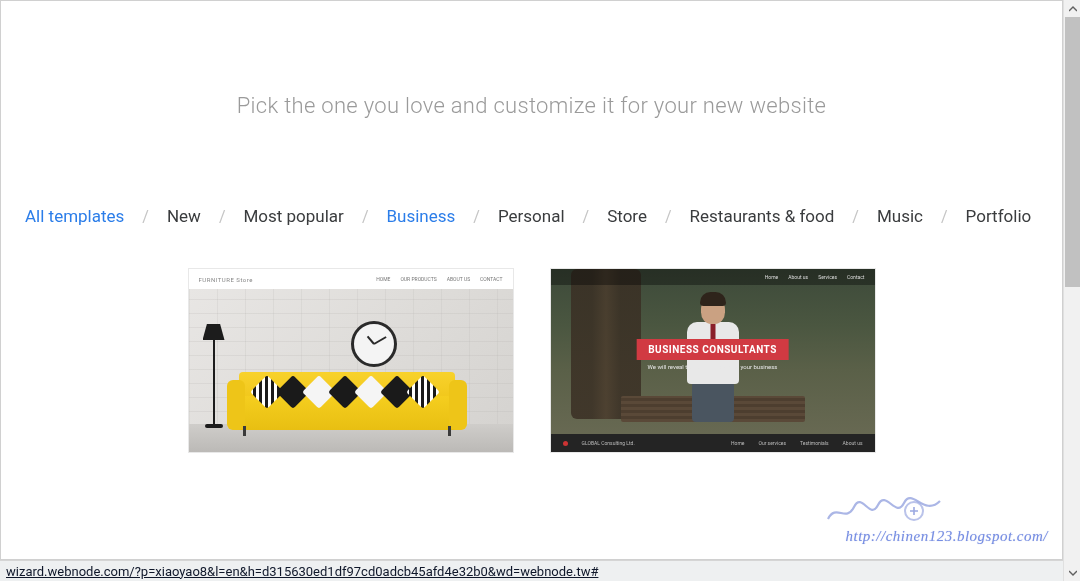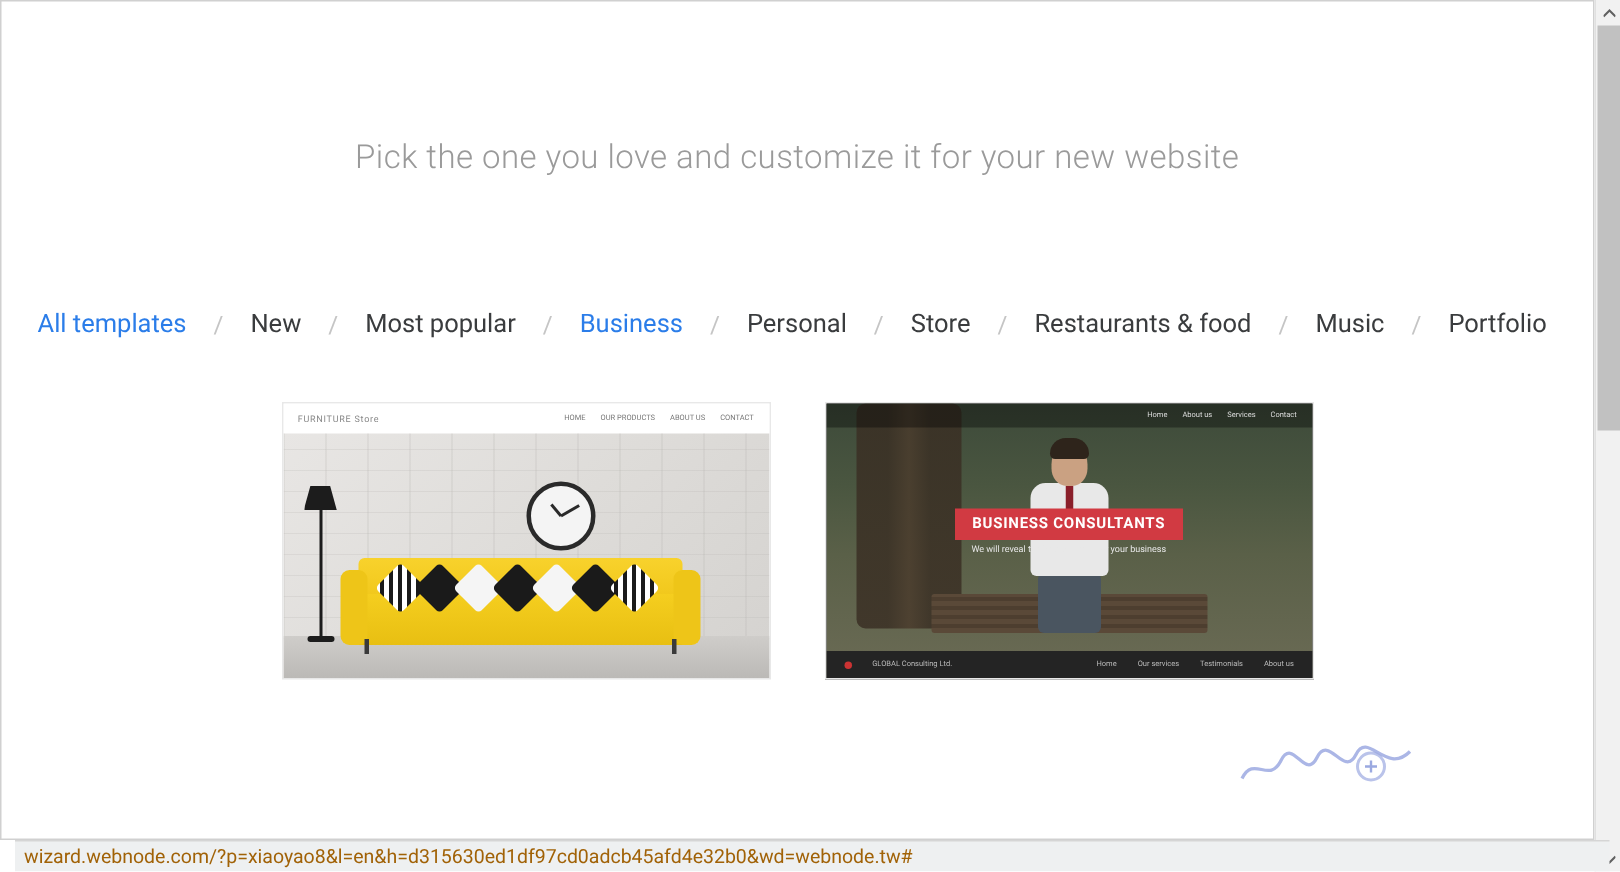--- a/index.html
+++ b/index.html
@@ -230,24 +230,24 @@
       color: #3d5fd8; opacity: 0.7; font-size: 15px;
       text-shadow: 0 0 1px rgba(80,100,200,0.5);
       letter-spacing: 0.5px; z-index: 50;
     }
     .watermark-scribble {
       position: absolute; right: 118px; bottom: 34px; width: 120px; height: 36px;
       opacity: 0.55; z-index: 49;
     }
     
     .statusbar {
-      position: absolute; left: 10px; bottom: 0; width: 1063px; height: 21px;
+      position: absolute; left: 0; bottom: 0; width: 1063px; height: 21px;
       background: #eef0f1; border-top: 1px solid #d5d5d5;
-      font-size: 13px; color: #a16207; padding: 2px 6px;
-      display:flex; align-items:center;
+      font-size: 13px; color: #0f172a; padding: 2px 6px;
+      display:flex; align-items:center;text-decoration:underline;
     }
   </style>
 </head>
 <body>
 
 <div class="viewport">
 
   <div class="hero">
     <p class="subtitle">Pick the one you love and customize it for your new website</p>
   </div>
@@ -338,20 +338,21 @@
     </div>
 
 
   </div>
 
   <svg class="watermark-scribble" viewBox="0 0 120 36">
     <path d="M4 30 C 12 14, 22 34, 30 18 S 46 32, 54 16 S 72 30, 80 14 S 100 28, 116 12" stroke="#4a63c8" stroke-width="2.2" fill="none" opacity="0.85"></path>
     <circle cx="90" cy="22" r="9" stroke="#4a63c8" stroke-width="2" fill="none" opacity="0.7"></circle>
     <path d="M86 22 L94 22 M90 18 L90 26" stroke="#4a63c8" stroke-width="1.6"></path>
   </svg>
+  <div class="watermark">http://chinen123.blogspot.com/</div>
 
 </div>
 
 <div class="scrollbar-track">
   <div class="scrollbar-up">
     <svg width="8" height="6" viewBox="0 0 8 6">
         <path d="M0 5 L4 1 L8 5" stroke="#606060" stroke-width="1.4" fill="none"></path>
       </svg>
   </div>
   <div class="scrollbar-thumb"></div>

